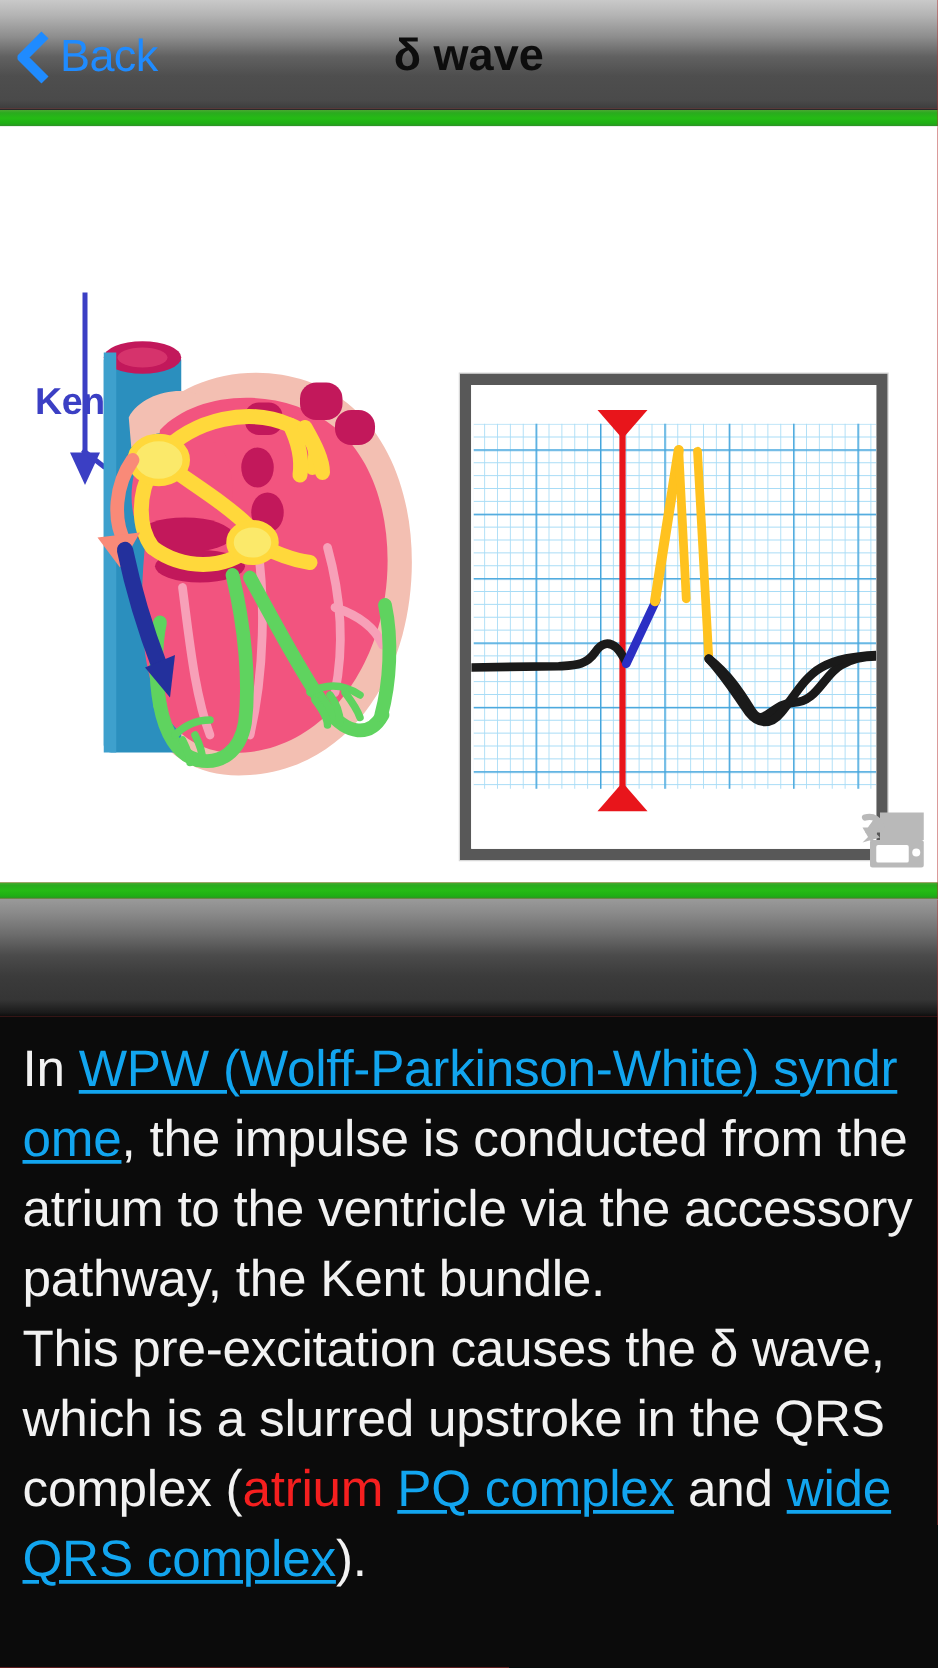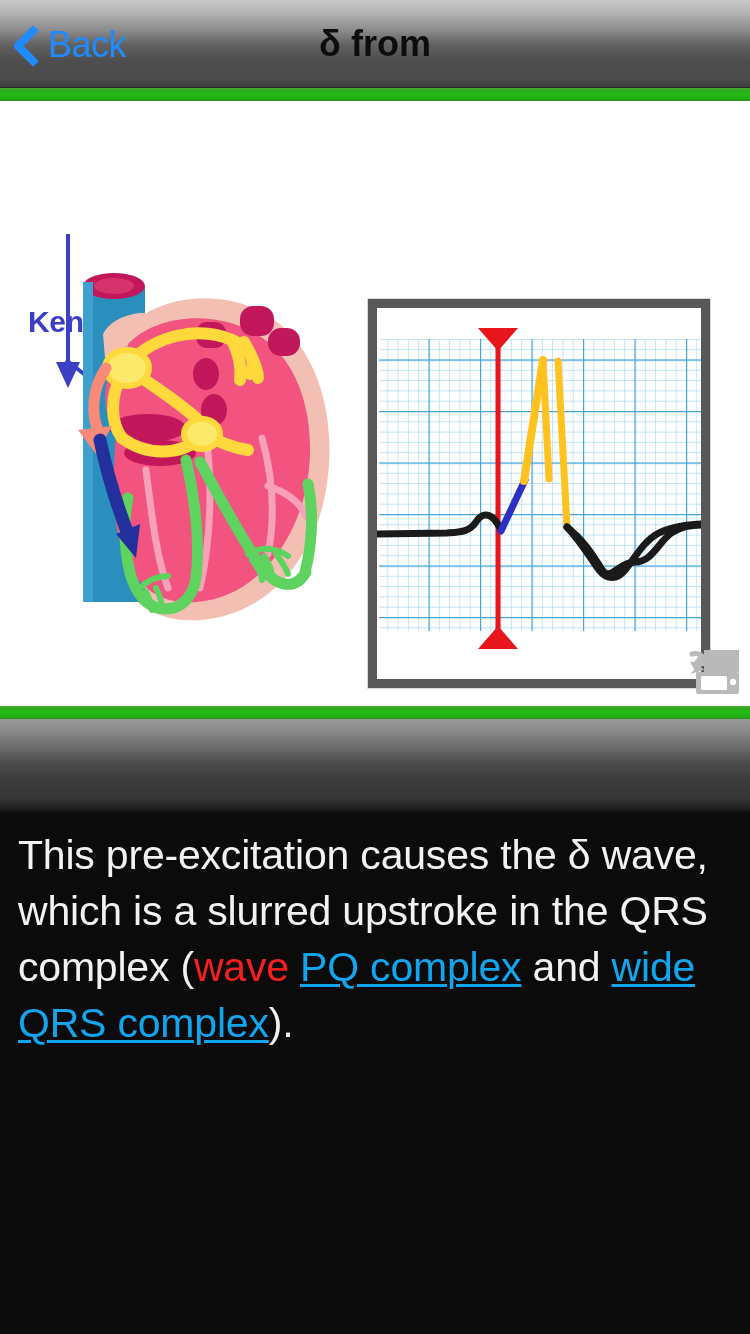--- a/index.html
+++ b/index.html
@@ -108,21 +108,21 @@
 
   <div class="navbar">
     <div class="back-btn">
       <span class="chevron">
         <svg width="26" height="42" viewBox="0 0 26 42">
           <polyline points="22,3 4,21 22,39" fill="none" stroke="#1f8bff" stroke-width="8" stroke-linecap="butt" stroke-linejoin="miter"></polyline>
         </svg>
       </span>
       <span class="back-label">Back</span>
     </div>
-    <div class="nav-title">δ from</div>
+    <div class="nav-title">δ wave</div>
   </div>
 
   <div class="green-rule" id="rule-top"></div>
 
   <div class="image-panel">
 
     <div class="kent-label">Kent bundle</div>
 
     <svg class="heart-svg" width="360" height="460" viewBox="0 0 360 460">
 
@@ -252,17 +252,18 @@
         <polygon points="2,14 16,14 9,26" fill="#b9b9b9"></polygon>
         <path d="M4 6 C11 4 16 8 17 14" stroke="#b9b9b9" stroke-width="5" fill="none" stroke-linecap="round"></path>
       </svg>
     </div>
   </div>
 
   <div class="green-rule" id="rule-mid"></div>
   <div class="gray-band"></div>
 
   <div class="text-panel">
-
-    <div class="para"><span>This pre-excitation causes the δ wave, which is a slurred upstroke in the QRS complex (</span><span class="hot">wave</span><span> </span><span class="lnk">PQ complex</span><span> and </span><span class="lnk">wide QRS complex</span><span>).</span></div>
+    <div class="para"><span>In </span><span class="lnk">WPW (Wolff-Parkinson-White) syndrome</span><span>, the impulse is conducted from the  atrium to the ventricle via the accessory pathway, the Kent bundle.</span></div>
+
+    <div class="para"><span>This pre-excitation causes the δ wave, which is a slurred upstroke in the QRS complex (</span><span class="hot">atrium</span><span> </span><span class="lnk">PQ complex</span><span> and </span><span class="lnk">wide QRS complex</span><span>).</span></div>
   </div>
 
 </div>
 
 </body></html>

